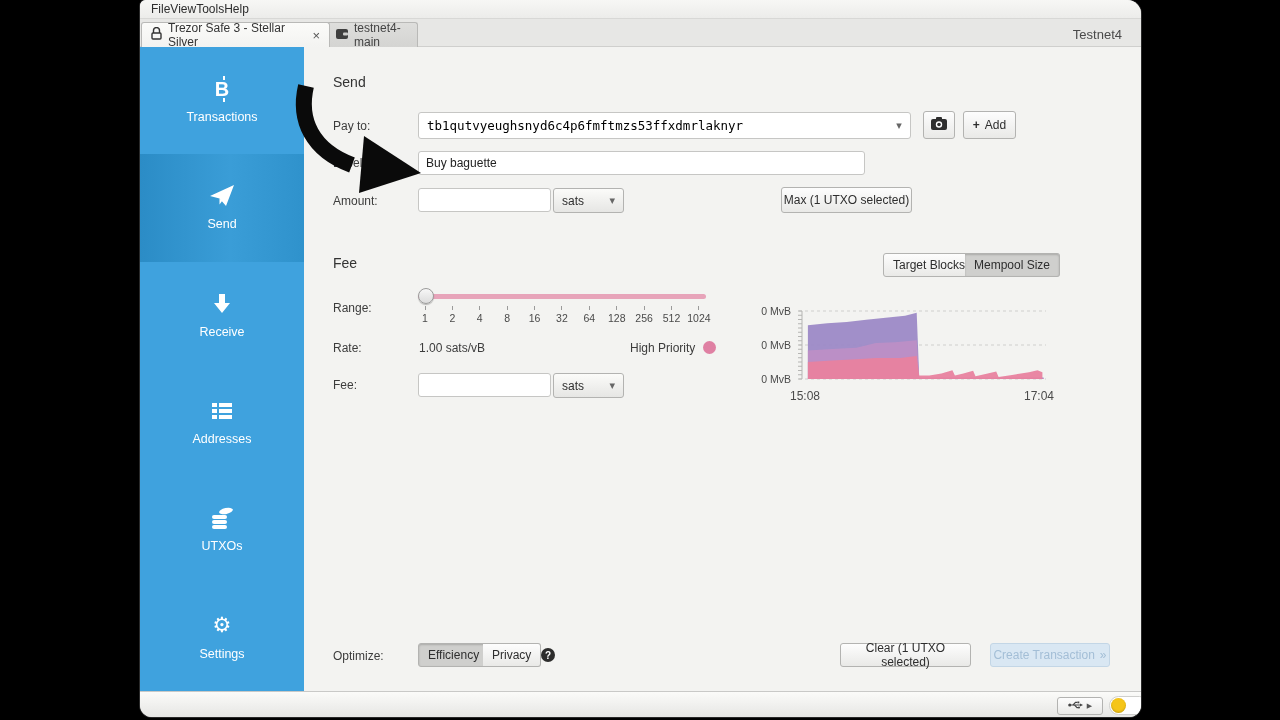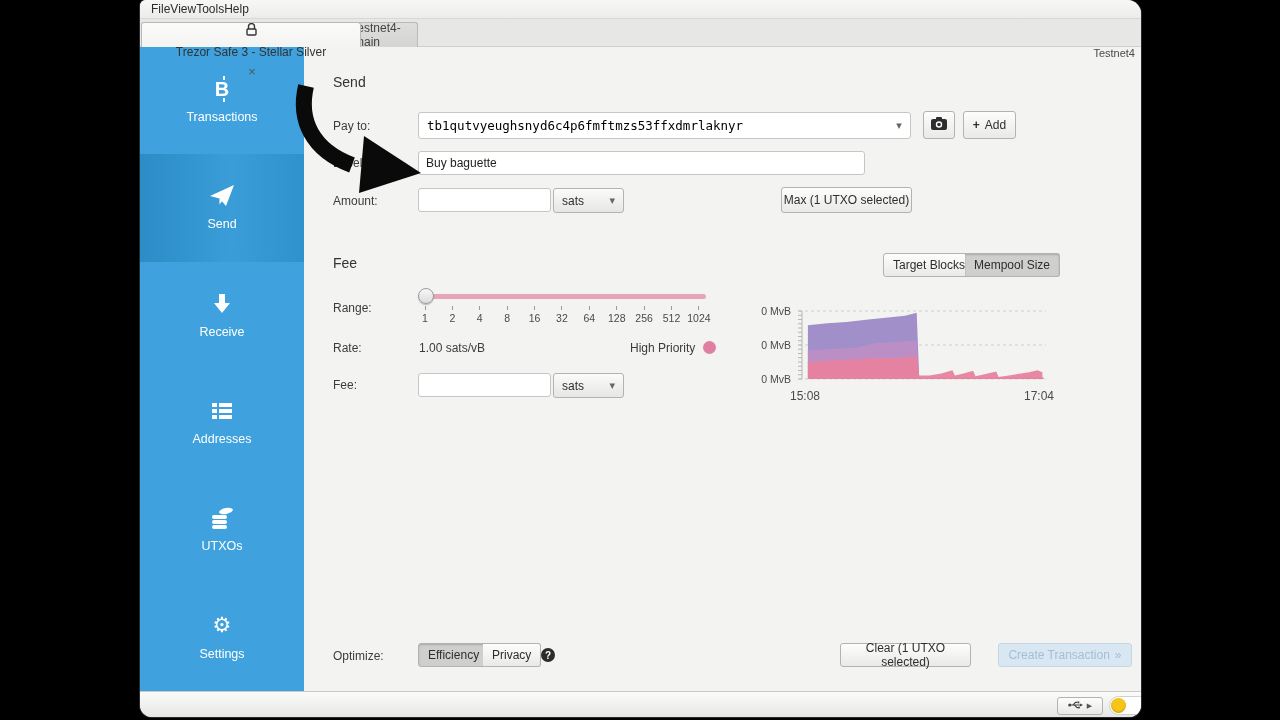--- a/index.html
+++ b/index.html
@@ -19,24 +19,24 @@
              display:flex; align-items:center; padding-left:11px;
              font-size:12px; color:#2d2d2d; }
   .menu-item { cursor:default; }
 
   
   .tabbar { position:absolute; left:0; top:19px; width:100%; height:28px;
             background:#e7e7e5; border-bottom:1px solid #cfcfcd; }
   .tab { position:absolute; top:3px; height:25px; display:flex; align-items:center;
          gap:6px; padding:0 9px; font-size:12px; color:#333;
          border:1px solid #b9b9b7; border-bottom:none; border-radius:3px 3px 0 0; }
-  .tab.active { left:1px; width:220px; background:linear-gradient(#fbfbf9,#f3f3f1); z-index:2;flex-direction:column; }
+  .tab.active { left:1px; width:189px; background:linear-gradient(#fbfbf9,#f3f3f1); z-index:2; }
   .tab.inactive { left:186px; width:92px; background:linear-gradient(#dededc,#d4d4d2); color:#444; }
   .tab .close { margin-left:2px; font-size:13px; color:#555; line-height:1; }
-  .tab-right-label { position:absolute; right:6px; top:8px; font-size:11px; color:#4a4a4a;margin-top:20px; }
+  .tab-right-label { position:absolute; right:19px; top:8px; font-size:13px; color:#4a4a4a; }
 
   
   .sidebar { position:absolute; left:0; top:47px; width:164px; height:644px;
              background:#3fa2de; display:flex; flex-direction:column; }
   .side-item { flex:1 1 0; display:flex; flex-direction:column; align-items:center;
                justify-content:center; gap:9px; color:#fff; font-size:12.5px; cursor:pointer; }
   .side-item.active { background:linear-gradient(90deg,#2b8cc6 0%, #3a9dd7 55%, #2f92cc 100%); }
   .side-icon { width:26px; height:24px; display:flex; align-items:center; justify-content:center; }
   .btc-glyph { position:relative; font-weight:bold; font-size:20px; line-height:1; }
   .btc-glyph i { position:absolute; width:2px; height:4px; background:#fff; left:8px; }
@@ -329,21 +329,21 @@
       </svg>
     <div class="xlab" style="left:650px; top:389px;">15:08</div>
     <div class="xlab" style="left:884px; top:389px;">17:04</div>
 
     <div class="abs lbl" style="left:193px; top:649px;">Optimize:</div>
     <button class="btn flat-left pressed abs" style="left:278px; top:643px; height:24px; padding:0 9px;">Efficiency</button>
     <button class="btn flat-right abs" style="left:343px; top:643px; height:24px; padding:0 9px;">Privacy</button>
     <span class="help-circle abs" style="left:401px; top:648px;">?</span>
 
     <button class="btn abs" style="left:700px; top:643px; width:131px; height:24px;">Clear (1 UTXO selected)</button>
-    <button class="btn disabled abs" style="left:850px; top:643px; width:134px; height:24px; margin-left:8px;">
+    <button class="btn disabled abs" style="left:850px; top:643px; width:120px; height:24px; ">
       <span>Create Transaction</span>
         <span>»</span>
     </button>
 
     <div class="statusbar">
       <button class="btn usb-btn">
         <span>
           <svg width="15" height="10" viewBox="0 0 15 10">
               <circle cx="1.8" cy="5" r="1.6" fill="#444"></circle>
               <path d="M3.2 5 H12" stroke="#444" stroke-width="1.1" fill="none"></path>

